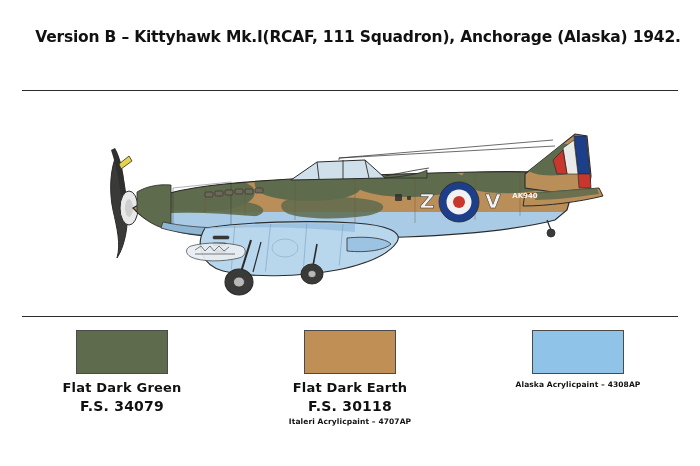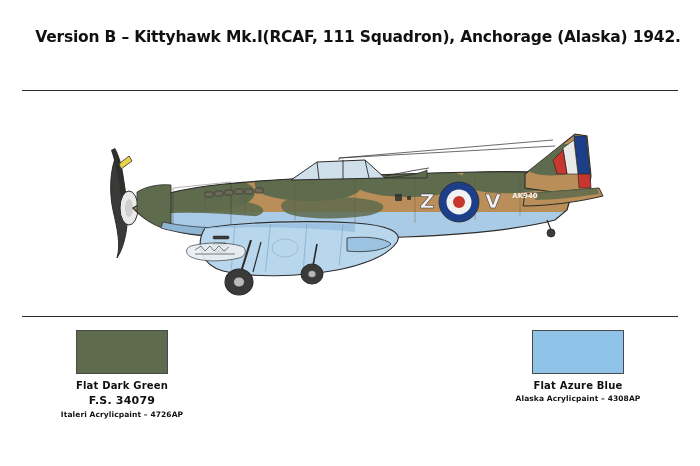--- a/index.html
+++ b/index.html
@@ -75,29 +75,29 @@
   }
   .swatch-chip {
     width: 90px;
     height: 42px;
     margin: 0 auto 6px auto;
     border: 1px solid #4a4a4a;
   }
   .swatch-name {
     font-family: "DejaVu Sans", sans-serif;
     font-weight: bold;
-    font-size: 10px;
+    font-size: 13px;
     color: #111111;
     letter-spacing: 0.2px;
     margin-bottom: 3px;
   }
   .swatch-fs {
     font-family: "DejaVu Sans", sans-serif;
     font-weight: bold;
-    font-size: 11px;
+    font-size: 14px;
     color: #111111;
     letter-spacing: 0.2px;
     margin-bottom: 3px;
   }
   .swatch-paint {
     font-family: "DejaVu Sans", sans-serif;
     font-weight: bold;
     font-size: 7.5px;
     color: #111111;
     letter-spacing: 0.1px;
@@ -296,25 +296,29 @@
   </div>
 
   <div class="rule" id="rule-bottom"></div>
 
   <div id="swatch-row">
 
     <div class="swatch-cell">
       <div class="swatch-chip" style="background:#5e6b4d;"></div>
       <div class="swatch-name">Flat Dark Green</div>
       <div class="swatch-fs">F.S. 34079</div>
-      <div class="swatch-paint">Italeri Acrylicpaint – 4726AP</div>
     </div>
 
+    <div class="swatch-cell">
+      <div class="swatch-chip" style="background:#c08f55;"></div>
+      <div class="swatch-name">Flat Dark Earth</div>
+      <div class="swatch-fs">F.S. 30118</div>
+      <div class="swatch-paint">Italeri Acrylicpaint – 4707AP</div>
+    </div>
 
     <div class="swatch-cell">
       <div class="swatch-chip" style="background:#8fc4e8;"></div>
-      <div class="swatch-name">Flat Azure Blue</div>
       <div class="swatch-paint">Alaska Acrylicpaint – 4308AP</div>
     </div>
 
   </div>
 
 </div>
 
 </body></html>

